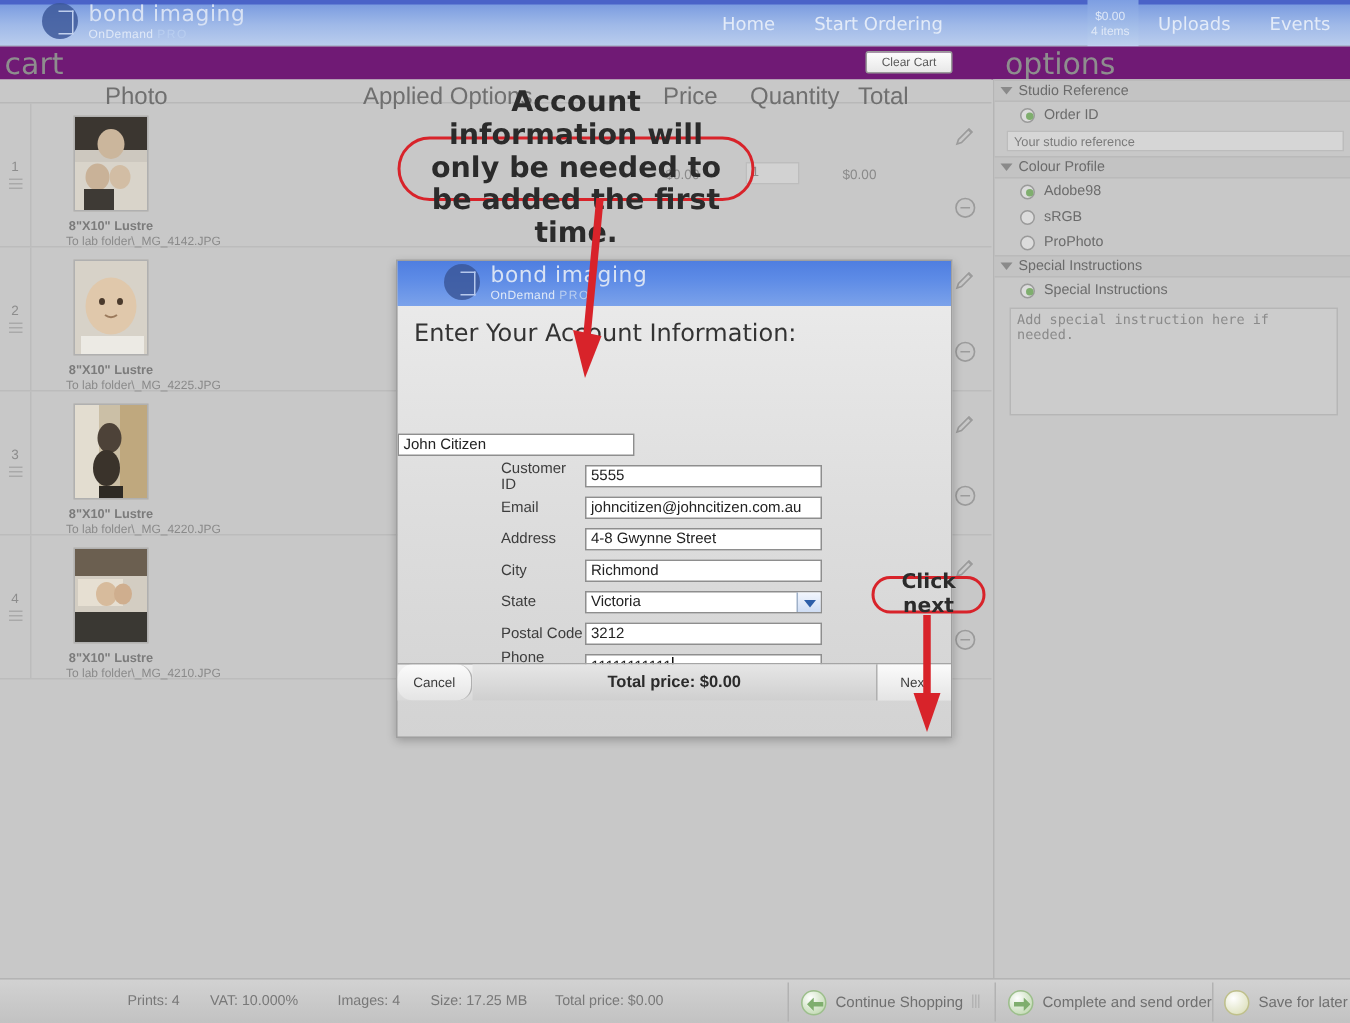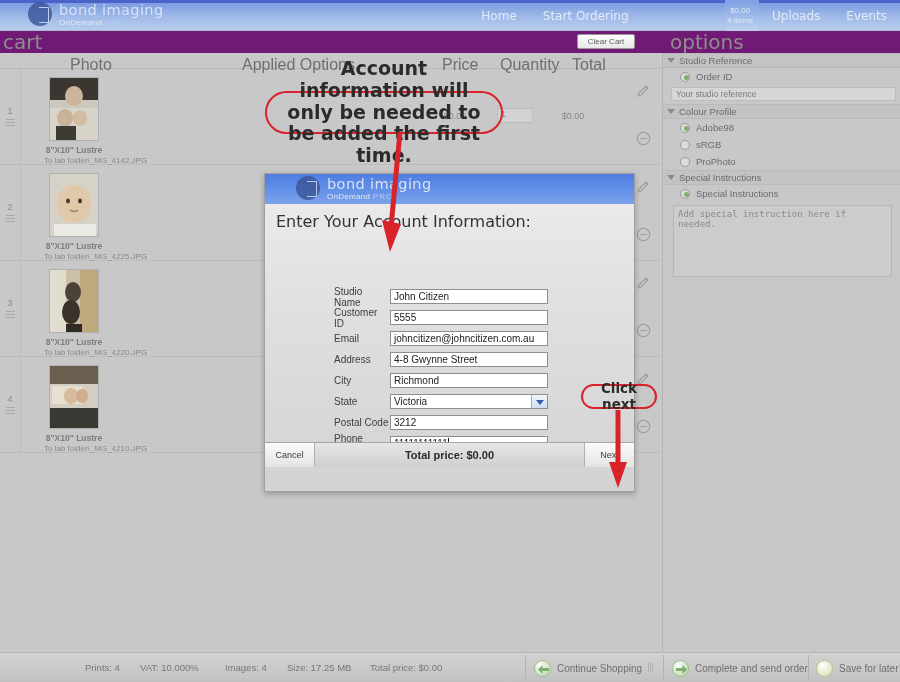--- a/index.html
+++ b/index.html
@@ -299,21 +299,21 @@
     position: absolute; left: 0; bottom: 0; width: 100%; height: 25px;
     background: linear-gradient(to bottom, #f2f2f2, #d9d9d9);
     border-top: 1px solid #a5a5a5;
     display: flex; align-items: stretch;
   }
   .ft-cancel, .ft-next {
     width: 50px; display: flex; align-items: center; justify-content: center;
     font-size: 9px; color: #3c3c3c; cursor: pointer;
     background: linear-gradient(to bottom, #fbfbfb, #e4e4e4);
   }
-  .ft-cancel { border-right: 1px solid #b0b0b0; }
+  .ft-cancel { border-right: 1px solid #b0b0b0; border-radius: 10px; }
   .ft-next { border-left: 1px solid #b0b0b0; }
   .ft-total {
     flex: 1; display: flex; align-items: center; justify-content: center;
     font-size: 11px; font-weight: bold; color: #2b2b2b;
     background: linear-gradient(to bottom, #e6e6e6, #cfcfcf);
   }
 
   
   .callout {
     position: absolute;
@@ -591,21 +591,20 @@
             <span>OnDemand</span>
             <span class="pro">PRO</span>
           </div>
         </div>
       </div>
     </div>
     <div class="modal-body">
       <div class="modal-title">Enter Your Account Information:</div>
       <div class="fields">
         <div class="frow">
-          <div class="flabel">Studio Name</div>
           <div class="finput">John Citizen</div>
         </div>
         <div class="frow">
           <div class="flabel">Customer ID</div>
           <div class="finput">5555</div>
         </div>
         <div class="frow">
           <div class="flabel">Email</div>
           <div class="finput">johncitizen@johncitizen.com.au</div>
         </div>

